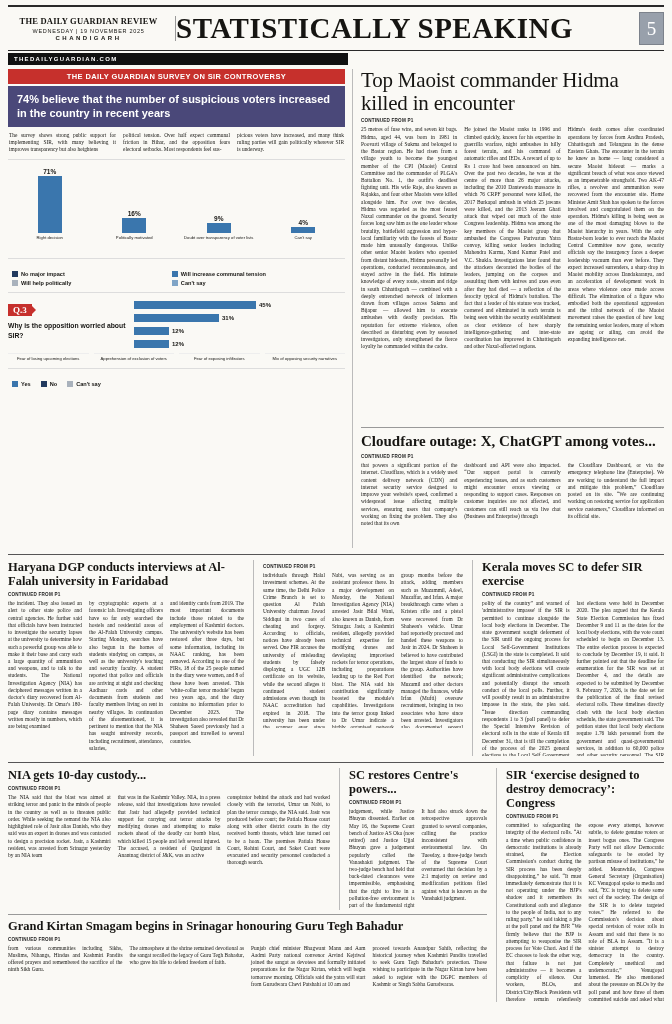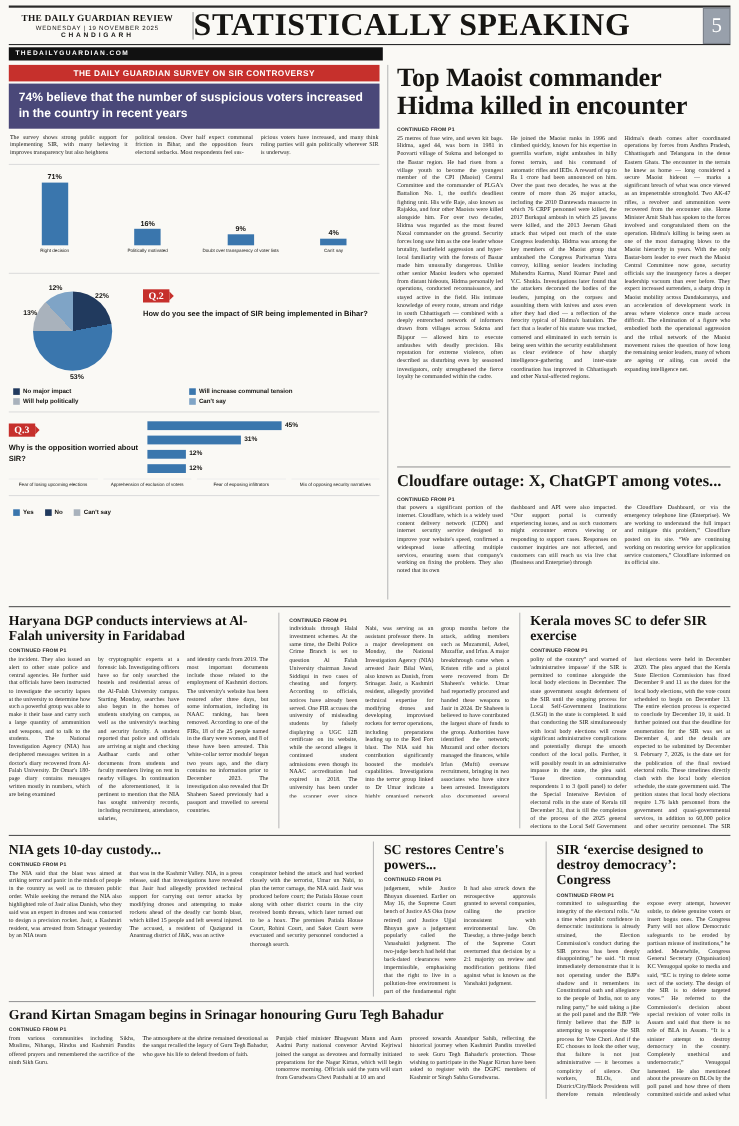--- a/index.html
+++ b/index.html
@@ -1,21 +1,21 @@
 <!DOCTYPE html>
 <html><head>
 <meta charset="utf-8">
 <style>
   html,body{margin:0;padding:0}
   body{width:672px;height:1024px;background:#d8d6d0;font-family:"Liberation Serif",serif;color:#161512}
   #page{width:672px;height:1024px;background:#faf9f5;padding:5px 8px 0;box-sizing:border-box;overflow:hidden;position:relative}
   .sans{font-family:"Liberation Sans",sans-serif}
 
   
-  #mast{display:flex;align-items:center;border-top:2px solid #2a2a2a;border-bottom:1.5px solid #2a2a2a;padding:4px 0;height:36px;box-sizing:border-box}
+  #mast{display:flex;align-items:center;border-top:2px solid #2a2a2a;border-bottom:1.5px solid #2a2a2a;padding:4px 0;height:46px;box-sizing:border-box}
   .mast-left{width:168px;text-align:center;border-right:1px solid #999;padding-right:6px;box-sizing:border-box}
   .paper-name{font-size:8.5px;font-weight:bold;letter-spacing:.2px}
   .date-line{font-size:5.5px;letter-spacing:.7px;margin-top:2px;font-family:"Liberation Sans",sans-serif}
   .city{font-size:6px;font-weight:bold;letter-spacing:2.5px;margin-top:1px;font-family:"Liberation Sans",sans-serif}
   .mast-title{flex:1;font-size:29px;font-weight:bold;letter-spacing:.5px;white-space:nowrap}
   .page-badge{width:25px;height:33px;background:#98a0ab;color:#fff;font-size:19px;display:flex;align-items:center;justify-content:center;border:1px solid #7c828b;box-sizing:border-box}
   #sitebar{background:#111;color:#fff;font-family:"Liberation Sans",sans-serif;font-size:6px;font-weight:bold;letter-spacing:1.3px;padding:3px 6px;margin-top:2px;width:340px;box-sizing:border-box}
 
   
   #rowA{display:flex;margin-top:4px}
@@ -55,21 +55,21 @@
   .hrow{display:flex;align-items:center}
   .hbar{height:8px}
   .hval{font-size:6px;font-weight:bold;font-family:"Liberation Sans",sans-serif;margin-left:3px}
   .q3labels{display:flex;gap:5px;margin-top:5px}
   .q3lab{flex:1;font-size:4.2px;text-align:center;font-family:"Liberation Sans",sans-serif;line-height:1.25;border-top:1px solid #eee;padding-top:2px}
   .q4-box{width:138px;flex:none;background:#c6302c;color:#fff;padding:5px 7px;box-sizing:border-box;font-family:"Liberation Sans",sans-serif}
   .q4-box .qb{font-weight:bold;font-size:9px;margin-bottom:3px}
   .q4-box .qq{font-weight:bold;font-size:7.2px;line-height:1.35}
 
   
-  .art .head1{font-size:24px;font-weight:bold;line-height:1.08;letter-spacing:-.2px;margin:0}
+  .art .head1{font-size:21px;font-weight:normal;line-height:1.08;letter-spacing:-.2px;margin:0}
   .art .head2{font-size:15px;font-weight:bold;line-height:1.12;margin:0}
   .art .head3{font-size:12.5px;font-weight:bold;line-height:1.12;margin:0}
   .cont{font-family:"Liberation Sans",sans-serif;font-weight:bold;font-size:4.6px;color:#222;margin:4px 0 3px;letter-spacing:.2px}
   .cols{display:flex;gap:7px;overflow:hidden;text-align:justify}
   .cols .c{flex:1;font-size:5.4px;line-height:1.34;min-width:0}
   #hidma .cols{height:294px}
   #cloudflare{border-top:1px solid #999;margin-top:7px;padding-top:5px}
   #cloudflare .cols{height:86px}
 
   #bandB{border-top:1.5px solid #555;margin-top:6px;padding-top:5px;display:grid;grid-template-columns:236px 210px 1fr;gap:16px 9px}
@@ -135,33 +135,20 @@
               <div class="vcol">
                 <div class="vval">4%</div>
                 <div class="vbar" style="height:6px;background:#3a76ad"></div>
                 <div class="vlab">Can't say</div>
               </div>
             </div>
         </div>
       </div>
 
       <div class="qblock">
-        <div class="q2-row">
-          <div class="piewrap">
-            <div class="pie" style="background: conic-gradient(rgb(33, 58, 94) 0deg, rgb(33, 58, 94) 79.2deg, rgb(58, 118, 173) 79.2deg, rgb(58, 118, 173) 270deg, rgb(169, 178, 188) 270deg, rgb(169, 178, 188) 316.8deg, rgb(127, 164, 198) 316.8deg, rgb(127, 164, 198) 360deg);"></div>
-          <span class="pielab" style="left: 84.7718px; top: 13.6384px;">22%</span>
-              <span class="pielab" style="left: 61.9525px; top: 87.8136px;">53%</span>
-              <span class="pielab" style="left: 19.4543px; top: 29.3198px;">13%</span>
-              <span class="pielab" style="left: 42.5388px; top: 6.94939px;">12%</span>
-            </div>
-          <div class="q2-right">
-            <span class="qbadge">Q.2</span>
-            <div class="qtext">How do you see the impact of SIR being implemented in Bihar?</div>
-          </div>
-        </div>
         <div class="legend grid2">
             <div class="lgit"><span class="sq" style="background:#213a5e"></span>No major impact</div>
             <div class="lgit"><span class="sq" style="background:#3a76ad"></span>Will increase communal tension</div>
             <div class="lgit"><span class="sq" style="background:#a9b2bc"></span>Will help politically</div>
             <div class="lgit"><span class="sq" style="background:#7fa4c6"></span>Can't say</div>
           </div>
       </div>
 
       <div class="qblock">
         <div class="q3-row">

